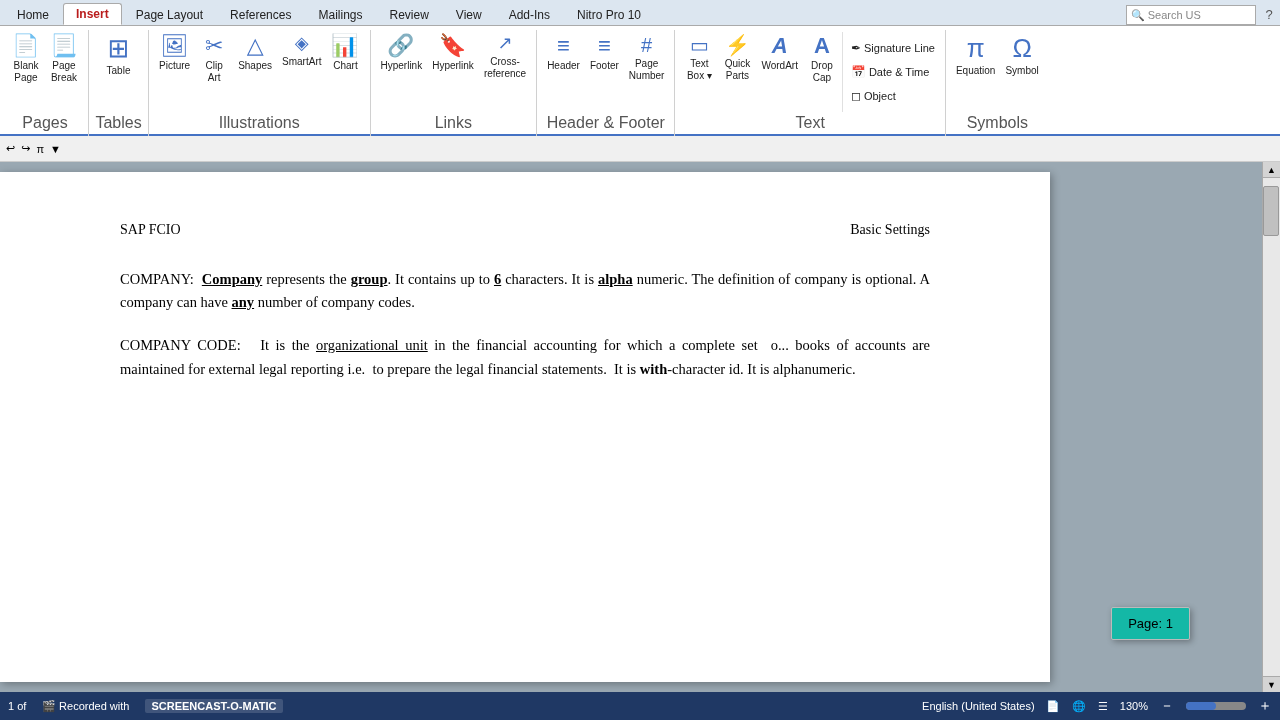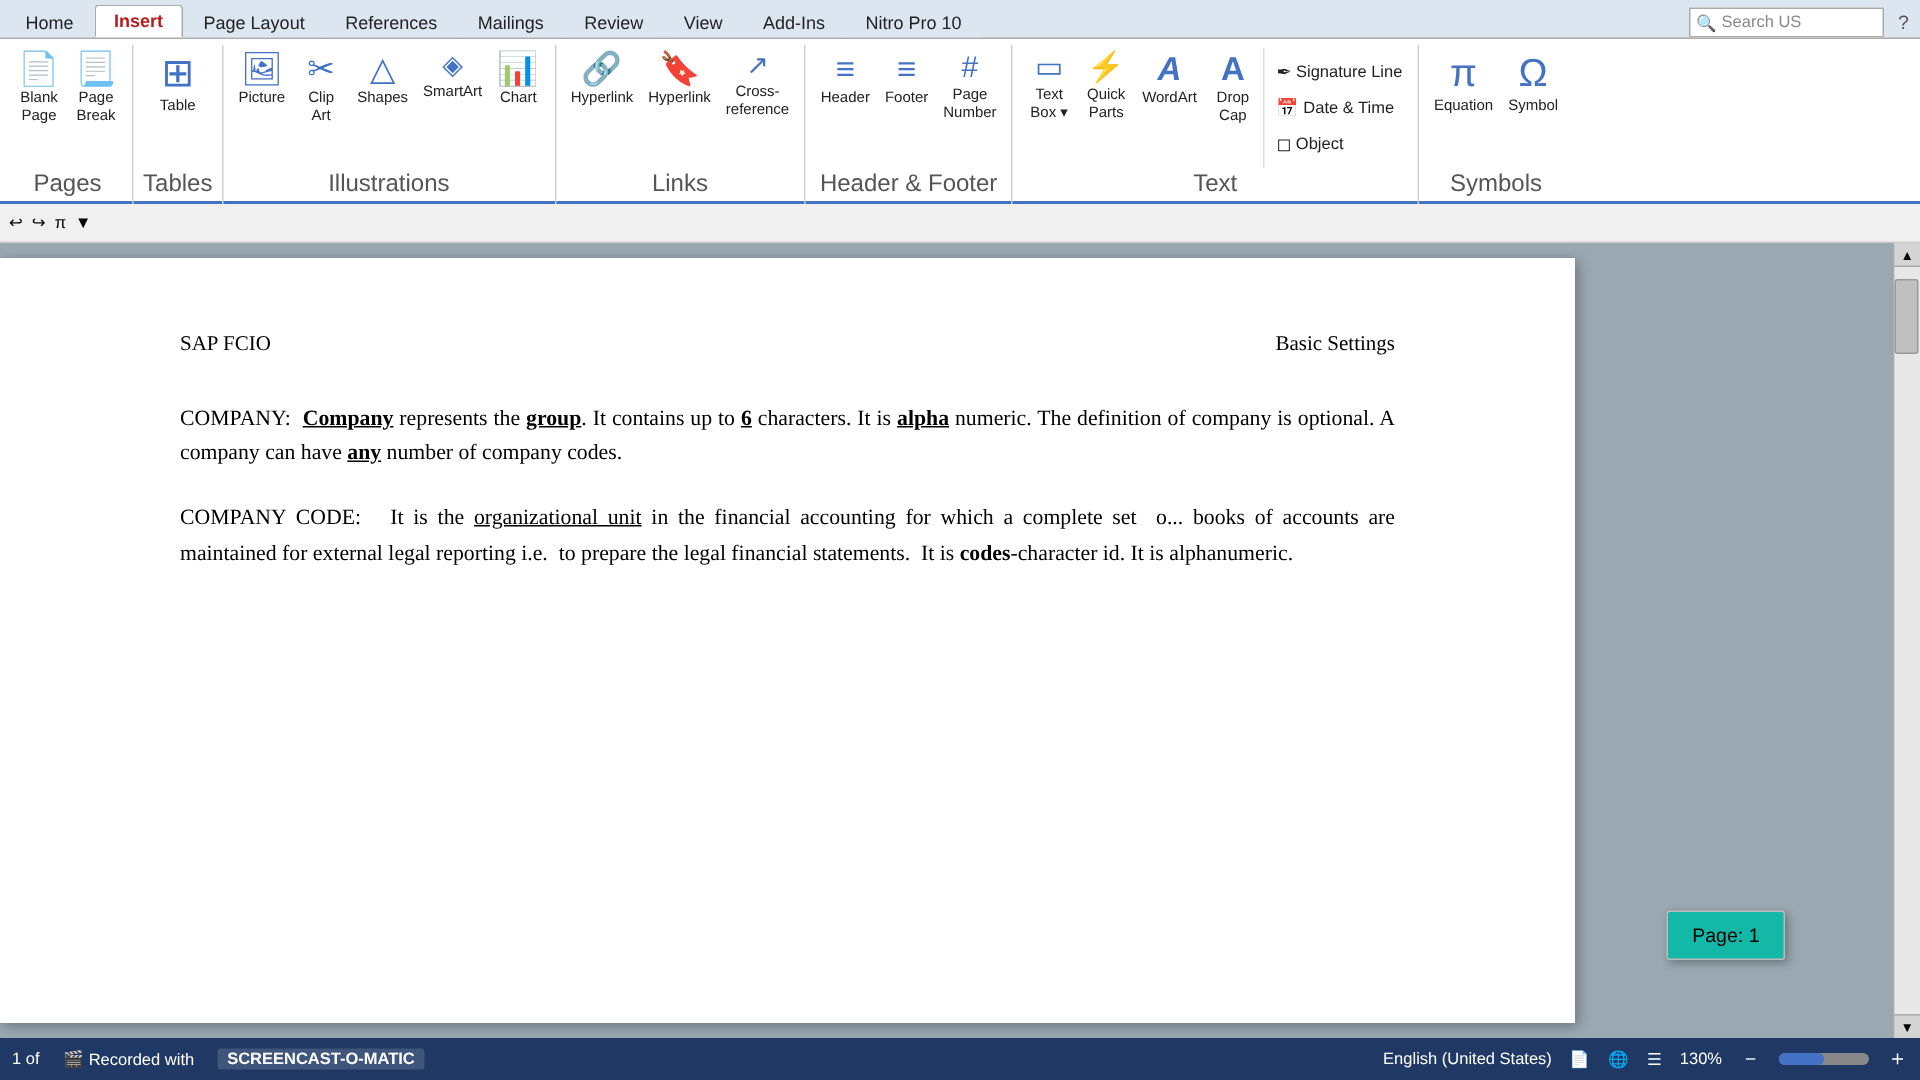--- a/index.html
+++ b/index.html
@@ -414,21 +414,21 @@
         <span>SAP FCIO</span>
         <span>Basic Settings</span>
       </div>
 
 
       <div class="page-body">
         <p>
           COMPANY:&nbsp;&nbsp;<span class="bold-underline">Company</span> represents the <span class="bold-underline">group</span>. It contains up to&nbsp;<span class="bold-underline">6</span>&nbsp;characters. It is <span class="bold-underline">alpha</span> numeric. The definition of company is optional. A company can have <span class="bold-underline">any</span> number of company codes.
         </p>
         <p>
-          COMPANY CODE:&nbsp;&nbsp; It is the <span class="underline">organizational unit</span> in the financial accounting for which a complete set&nbsp; o... books of accounts are maintained for external legal reporting i.e.&nbsp; to prepare the legal financial statements.&nbsp; It is <span class="bold">codes</span>-character id. It is alphanumeric.
+          COMPANY CODE:&nbsp;&nbsp; It is the <span class="underline">organizational unit</span> in the financial accounting for which a complete set&nbsp; o... books of accounts are maintained for external legal reporting i.e.&nbsp; to prepare the legal financial statements.&nbsp; It is <span class="bold">with</span>-character id. It is alphanumeric.
         </p>
       </div>
     </div>
   </div>
 
   <div style="width:18px;background:#d4d4d4;display:flex;flex-direction:column;border-left:1px solid #aaa;">
     <div style="height:16px;background:#d4d4d4;border-bottom:1px solid #aaa;display:flex;align-items:center;justify-content:center;cursor:pointer;font-size:9px;">▲</div>
     <div style="flex:1;background:#e8e8e8;position:relative;">
       <div style="width:16px;height:50px;background:#c0c0c0;border:1px solid #999;position:absolute;top:8px;left:0;border-radius:2px;"></div>
     </div>

